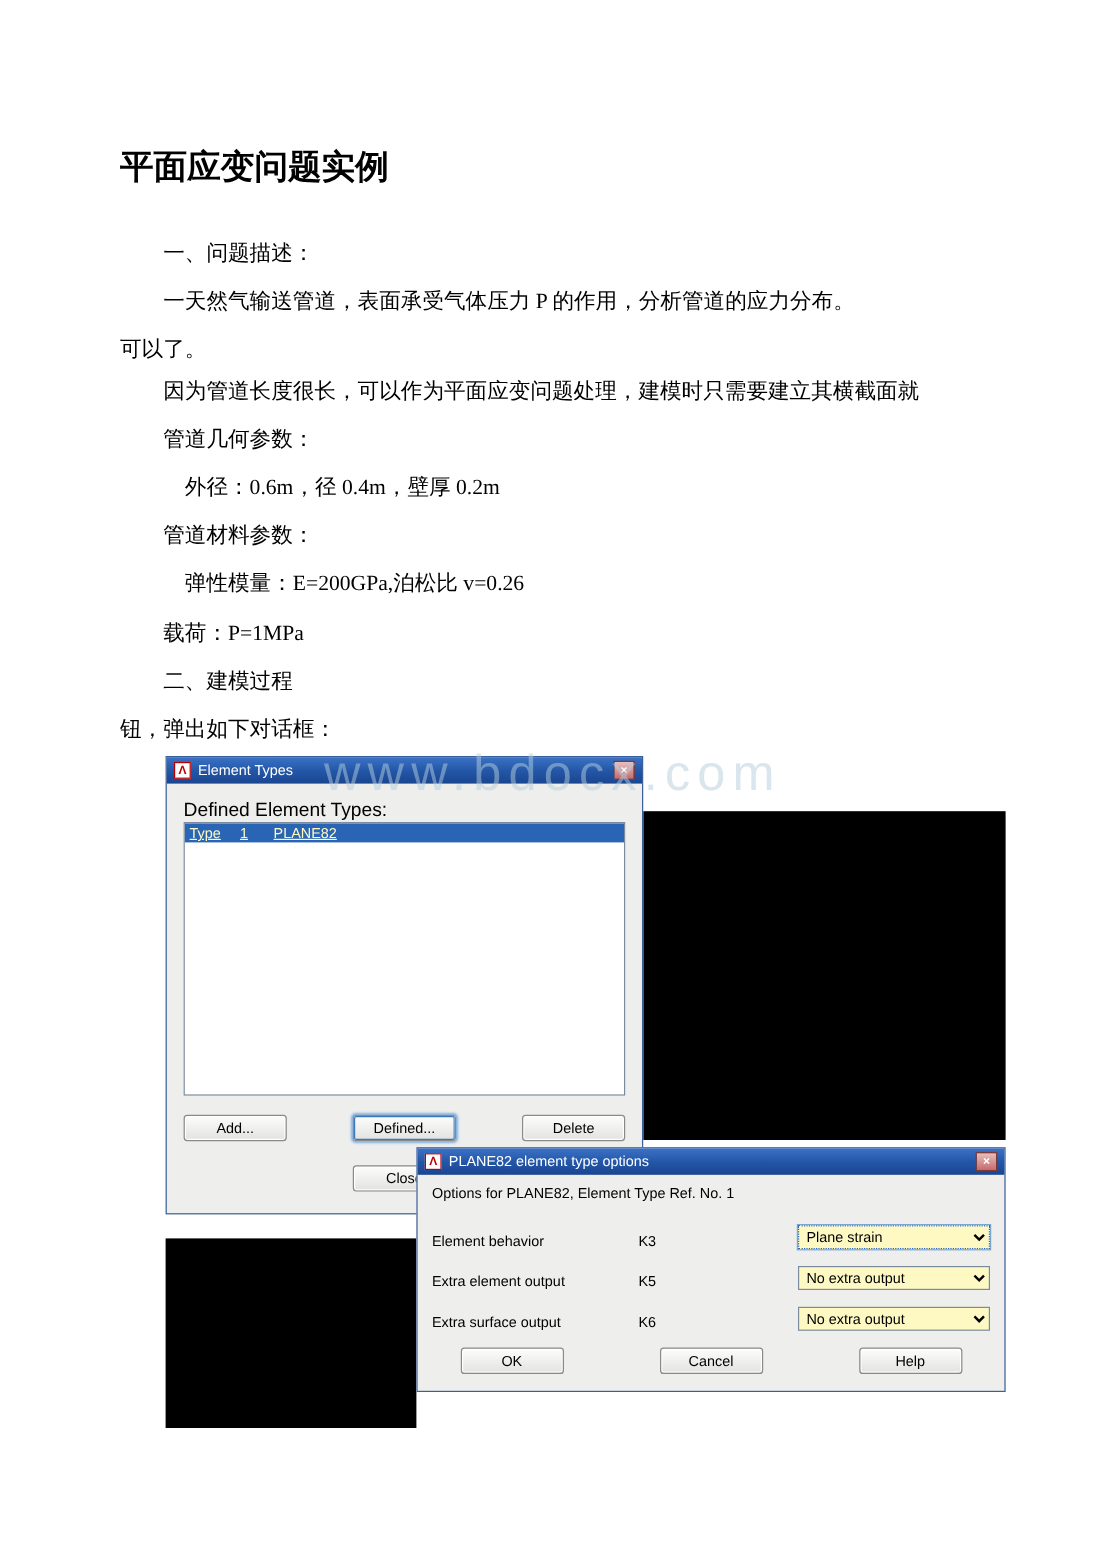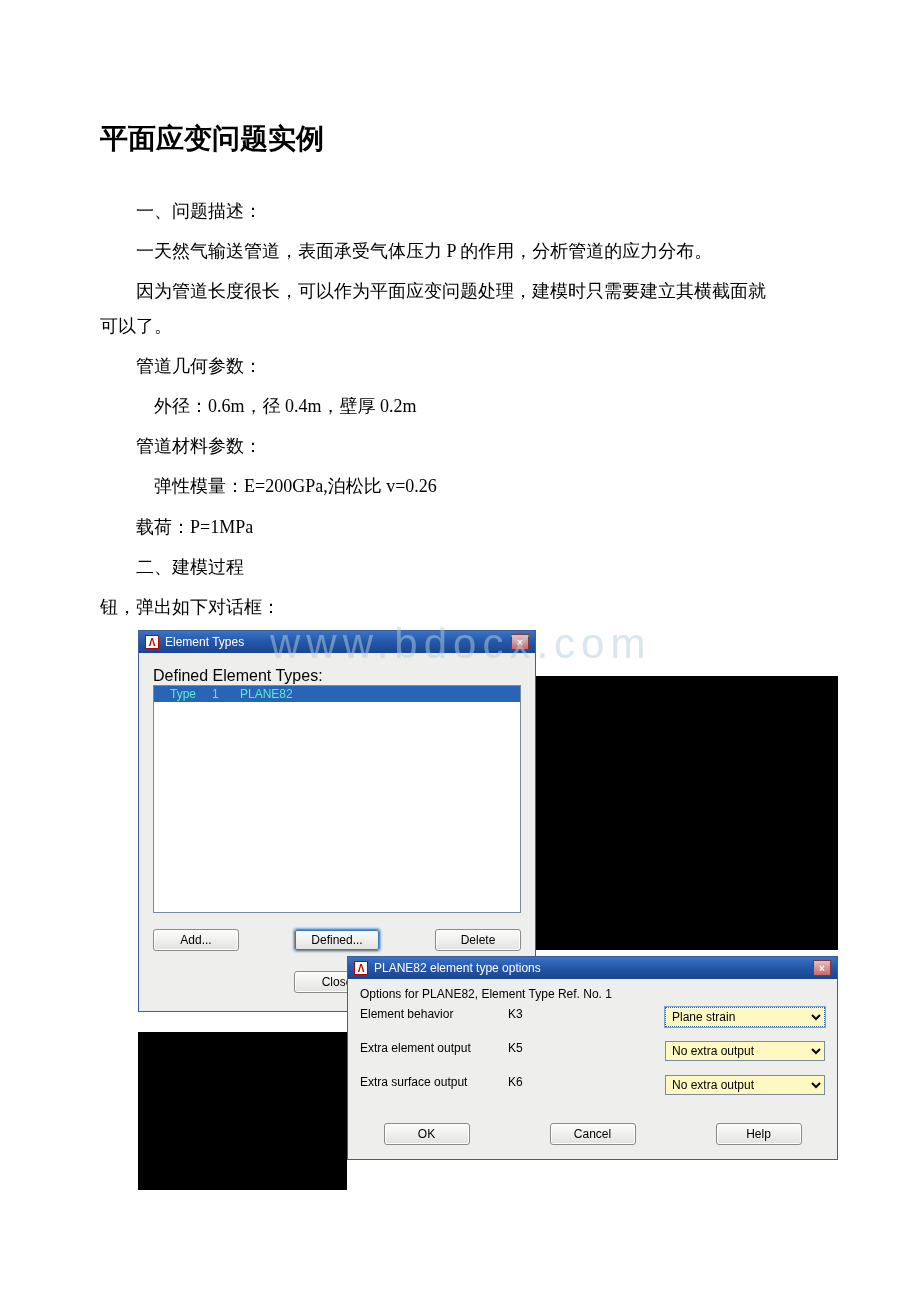--- a/index.html
+++ b/index.html
@@ -92,24 +92,25 @@
   .def-label { font-size: 16px; margin-bottom: 0; }
   .listbox {
     width: 100%;
     height: 228px;
     border: 1px solid #7a8ba0;
     background: #fff;
     overflow: hidden;
   }
   .list-sel {
     background: #2a64b4;
-    color: #5eead4;
-    padding: 1px 16px;
-    font-size: 12px;
-    display: flex;
+    color: #fef9c3;
+    padding: 1px 4px;
+    font-size: 12px;
+    display: flex;
+    text-decoration: underline;
   }
   .list-sel .c1 { width: 42px; }
   .list-sel .c2 { width: 28px; }
   .btnrow {
     display: flex;
     justify-content: space-between;
     margin-top: 16px;
   }
   .btnrow2 {
     display: flex;
@@ -154,22 +155,23 @@
     border: 1px solid #3a5f9a;
     background: #eeeeec;
     font-family: Tahoma, Arial, sans-serif;
     font-size: 12px;
   }
   .opt-body {
     padding: 8px 12px 14px 12px;
   }
   .opt-line {
     display: flex;
-    align-items: flex-start;
+    align-items: flex-end;
     height: 34px;
+    gap: 24px;
   }
   .opt-label { width: 148px; }
   .opt-k { width: 60px; }
   .opt-select {
     width: 160px;
     height: 20px;
     border: 1px solid #7a8ba0;
     background: #fef9c3;
     font-size: 12px;
     padding: 1px 2px;
@@ -189,22 +191,22 @@
 </style>
 </head>
 <body>
 
 <div class="page">
   <div class="title">平面应变问题实例</div>
 
   <div class="para">一、问题描述：</div>
   <div class="para">一天然气输送管道，表面承受气体压力 P 的作用，分析管道的应力分布。</div>
   <div class="para-wrap">
+    <span style="display:block">可以了。</span>
     <span style="display:block;text-indent:36px">因为管道长度很长，可以作为平面应变问题处理，建模时只需要建立其横截面就</span>
-    <span style="display:block">可以了。</span>
   </div>
   <div class="para">管道几何参数：</div>
   <div class="para indent-more">外径：0.6m，径 0.4m，壁厚 0.2m</div>
   <div class="para">管道材料参数：</div>
   <div class="para indent-more">弹性模量：E=200GPa,泊松比 v=0.26</div>
   <div class="para">载荷：P=1MPa</div>
   <div class="para">二、建模过程</div>
   <div class="para-wrap">
     <span style="display:block">钮，弹出如下对话框：</span>
   </div>

